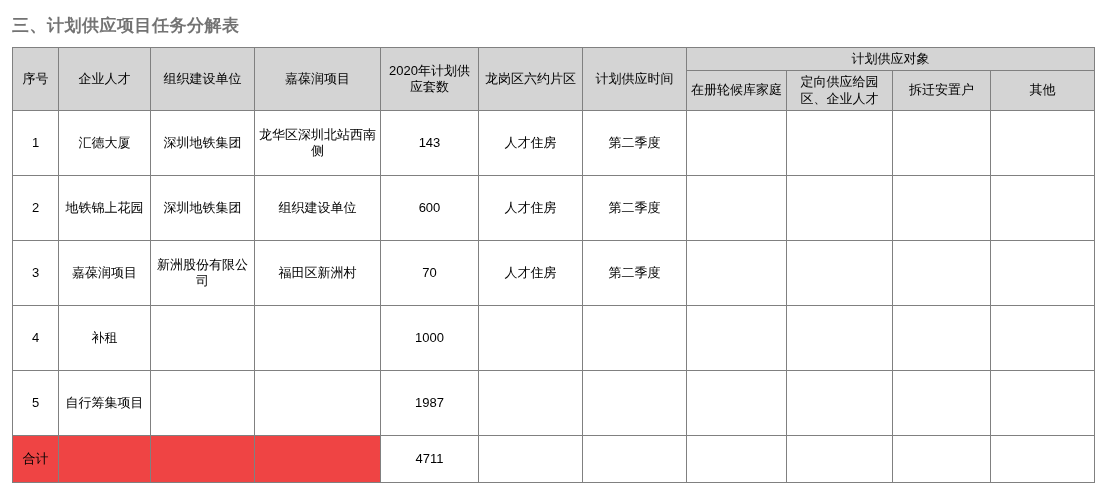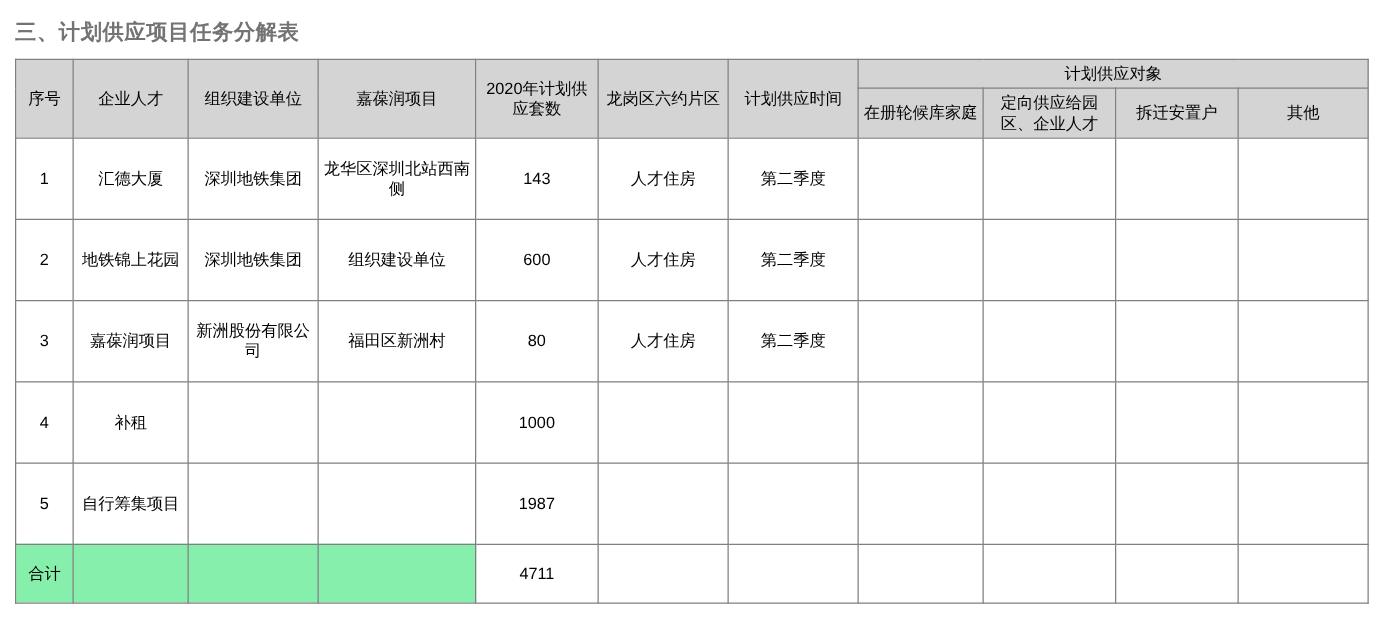--- a/index.html
+++ b/index.html
@@ -43,21 +43,21 @@
     line-height: 1.25;
     word-wrap: break-word;
     font-weight: normal;
   }
   .head-cell {
     background: #d4d4d4;
     font-size: 13px;
     color: #000000;
   }
   .total-cell {
-    background: #86efac;
+    background: #ef4444;
     margin-top: 44px;
   }
   .body-row td {
     height: 58px;
     background: #ffffff;
   }
   .row-1 td, .row-2 td, .row-3 td { height: 58px; }
   .row-4 td, .row-5 td { height: 58px; }
   .total-row td { height: 40px; }
   .c-seq { width: 46px; }
@@ -136,21 +136,21 @@
         <td></td>
         <td></td>
         <td></td>
         <td></td>
       </tr>
       <tr class="body-row row-3">
         <td>3</td>
         <td>嘉葆润项目</td>
         <td>新洲股份有限公司</td>
         <td>福田区新洲村</td>
-        <td>80</td>
+        <td>70</td>
         <td>人才住房</td>
         <td>第二季度</td>
         <td></td>
         <td></td>
         <td></td>
         <td></td>
       </tr>
       <tr class="body-row row-4">
         <td>4</td>
         <td>补租</td>

